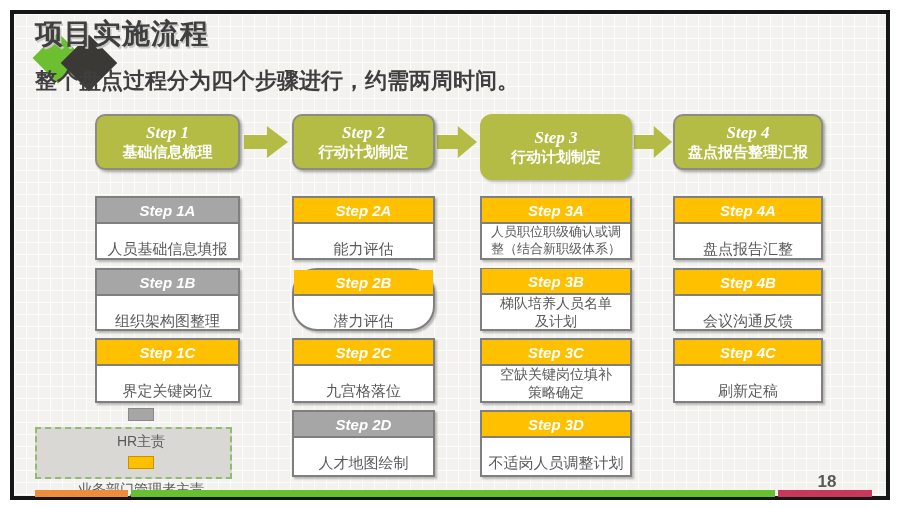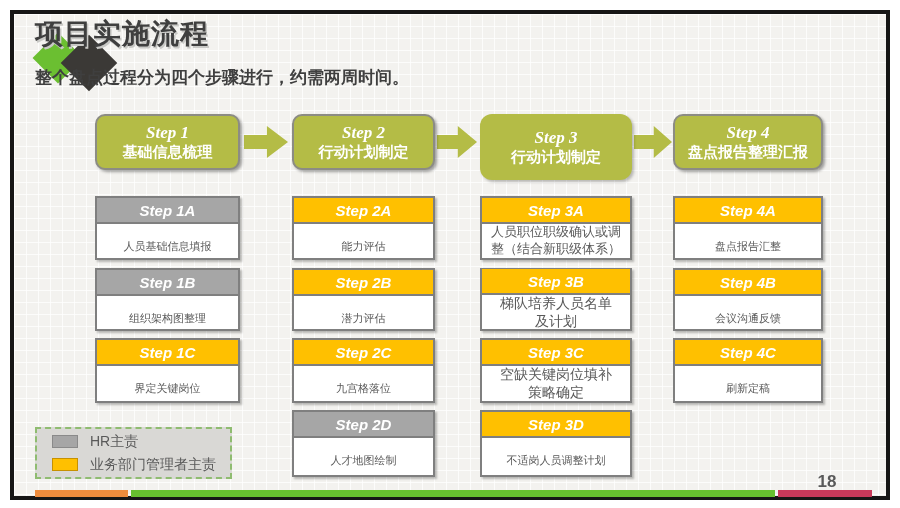--- a/index.html
+++ b/index.html
@@ -19,21 +19,21 @@
   .title{
     position:absolute;left:21px;top:1px;z-index:3;
     font-size:28px;font-weight:bold;color:#3f3f3f;letter-spacing:1px;
     text-shadow:1.5px 1.5px 0 #c9c9c6;
   }
   .diamond{position:absolute;transform:rotate(45deg);}
   .diamond.green{left:26px;top:26px;width:36px;height:36px;background:var(--d-green);z-index:1;}
   .diamond.dark{left:55px;top:29px;width:40px;height:40px;background:var(--d-dark);z-index:2;}
   .subtitle{
     position:absolute;left:21px;top:52px;z-index:3;
-    font-size:17px;font-weight:bold;color:#3f3f3f;
+    font-size:22px;font-weight:bold;color:#3f3f3f;
   }
   
   .step-header{
     position:absolute;box-sizing:border-box;z-index:2;
     background:var(--olive);border:2px solid #8c8c84;border-radius:10px;
     box-shadow:2px 2px 3px rgba(0,0,0,.35);
     display:flex;flex-direction:column;justify-content:center;align-items:center;
     color:#fff;text-align:center;line-height:1.25;
   }
   .step-header.square{border:none;border-radius:12px;box-shadow:2px 2px 3px rgba(0,0,0,.25);}
@@ -52,30 +52,30 @@
   }
   .ss-header{
     box-sizing:border-box;height:26px;flex:0 0 26px;border-bottom:2px solid #7f7f7f;
     display:flex;align-items:center;justify-content:center;
     color:#fff;font-size:15px;font-weight:bold;font-style:italic;
   }
   .ss-header.hr{background:var(--hr);}
   .ss-header.business{background:var(--biz);}
   .ss-body{
     flex:1;display:flex;align-items:center;justify-content:center;text-align:center;
-    color:#595959;font-size:11px;line-height:1.25;padding:16px 2px;
+    color:#595959;font-size:15px;line-height:1.25;padding:16px 2px;
   }
   .ss-body.small{font-size:14px;padding:0 14px;}
   .ss-body.tiny{font-size:13px;padding:0 8px;line-height:1.3;}
   .legend{
     position:absolute;left:21px;top:413px;width:197px;height:52px;box-sizing:border-box;
     background:#d9d8d5;border:2px dashed #8fbc70;
     display:flex;flex-direction:column;justify-content:center;gap:5px;padding-left:15px;
   }
-  .legend-row{display:flex;align-items:center;gap:12px;}
+  .legend-row{display:flex;align-items:center;gap:12px;flex-direction:column;}
   .swatch{width:26px;height:13px;display:inline-block;box-sizing:border-box;border:1px solid #8a8a8a;}
   .legend-row:nth-child(2) .swatch{border-color:#c79100;}
   .legend-label{font-size:14px;color:#595959;}
   .pagenum{
     position:absolute;left:792px;top:458px;width:42px;text-align:center;
     font-size:17px;font-weight:bold;color:#595959;
   }
   .bar{position:absolute;top:476px;height:7px;}
   .bar.orange{left:21px;width:93px;background:var(--bar-o);}
   .bar.green{left:117px;width:644px;background:var(--bar-g);}
@@ -119,21 +119,21 @@
         <div class="ss-body">组织架构图整理</div>
       </div>
       <div class="substep" style="left: 81px; top: 324px; width: 145px; height: 65px;">
         <div class="ss-header business">Step 1C</div>
         <div class="ss-body">界定关键岗位</div>
       </div>
       <div class="substep" style="left: 278px; top: 182px; width: 143px; height: 64px;">
         <div class="ss-header business">Step 2A</div>
         <div class="ss-body">能力评估</div>
       </div>
-      <div class="substep" style="left: 278px; top: 254px; width: 143px; height: 63px;">
+      <div class="substep" style="left: 278px; top: 254px; width: 143px; height: 63px; border-radius: 25px;">
         <div class="ss-header business">Step 2B</div>
         <div class="ss-body">潜力评估</div>
       </div>
       <div class="substep" style="left: 278px; top: 324px; width: 143px; height: 65px;">
         <div class="ss-header business">Step 2C</div>
         <div class="ss-body">九宫格落位</div>
       </div>
       <div class="substep" style="left: 278px; top: 396px; width: 143px; height: 67px;">
         <div class="ss-header hr">Step 2D</div>
         <div class="ss-body">人才地图绘制</div>

